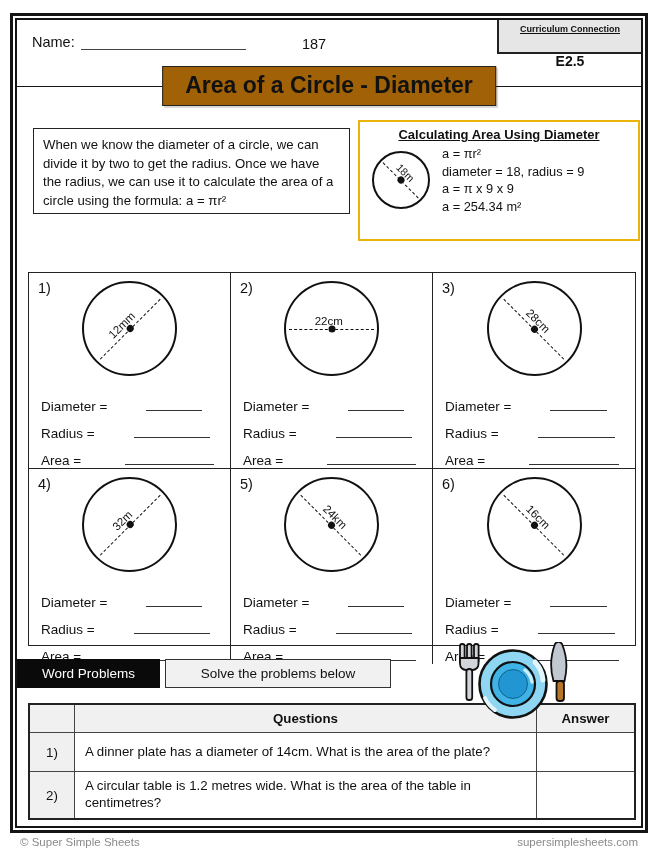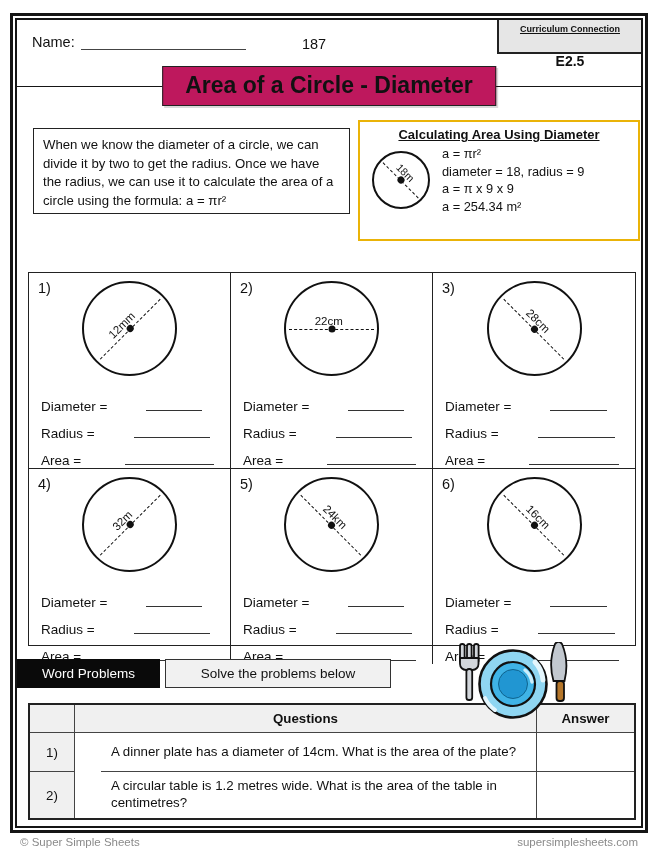--- a/index.html
+++ b/index.html
@@ -17,21 +17,21 @@
   .page-num { position: absolute; top: 16px; left: 262px; width: 70px;
     text-align: center; font-size: 14.5px; }
   .curriculum-box { position: absolute; top: 0; right: 0; width: 144px; height: 34px;
     background: #e6e6e6; border-left: 2px solid #222; border-bottom: 2px solid #222;
     text-align: center; padding-top: 4px; }
   .curriculum-box .ct { font-size: 9px; font-weight: bold; text-decoration: underline; }
   .curriculum-box .cc { font-size: 14px; font-weight: bold; margin-top: 19px; }
   .header-rule { position: absolute; top: 66px; left: 0; width: 100%;
     border-top: 1.5px solid #151515; }
   .title-box { position: absolute; top: 46px; left: 50%; transform: translateX(-50%);
-    background: #be185d; border: 1.5px solid #222; padding: 5px 22px 6px;
+    background: #a16207; border: 1.5px solid #222; padding: 5px 22px 6px;
     font-size: 23px; font-weight: bold; white-space: nowrap; z-index: 2;
     box-shadow: 2px 2px 0 rgba(0,0,0,0.15); }
 
   
   .intro-box { position: absolute; top: 108px; left: 16px; width: 317px; height: 86px;
     border: 1.5px solid #222; padding: 7px 9px; font-size: 13.2px; line-height: 1.42; }
   .example-box { position: absolute; top: 100px; left: 341px; width: 282px; height: 121px;
     border: 2px solid #eab308; padding: 5px 8px; }
   .example-title { text-align: center; font-size: 13px; font-weight: bold;
     text-decoration: underline; }
@@ -86,21 +86,21 @@
 
   .wp-table { position: absolute; top: 683px; left: 11px; width: 608px; z-index: 2;
     display: grid; grid-template-columns: 45px 1fr 97px;
     grid-template-rows: 28px 39px 46px; border: 2px solid #222; background: #fff; }
   .wp-cell { border-right: 1.2px solid #444; border-bottom: 1.2px solid #444;
     display: flex; align-items: center; font-size: 13.3px; background: #fff; }
   .wp-cell:nth-child(3n) { border-right: none; }
   .wp-cell:nth-child(n+7) { border-bottom: none; }
   .wp-head { background: #f0f0f0; font-weight: bold; justify-content: center; }
   .wp-num { background: #f0f0f0; justify-content: center; }
-  .wp-q { padding: 2px 10px; line-height: 1.25; margin-left: 26px; }
+  .wp-q { padding: 2px 10px; line-height: 1.25; }
 
   .illustration { position: absolute; top: 622px; left: 432px; z-index: 3; }
 
   
   .footer { position: absolute; left: 0; top: 836px; width: 658px; padding: 0 20px;
     display: flex; justify-content: space-between; color: #8a8a8a; font-size: 11.5px; }
 </style>
 </head>
 <body>
 

